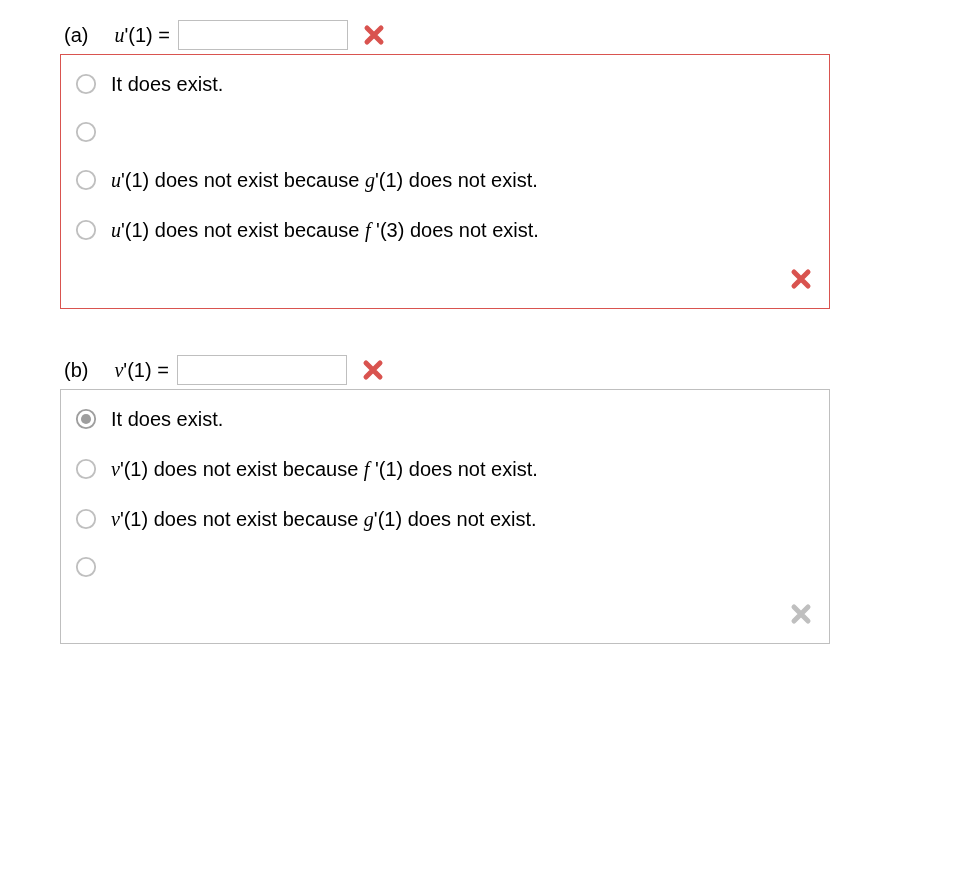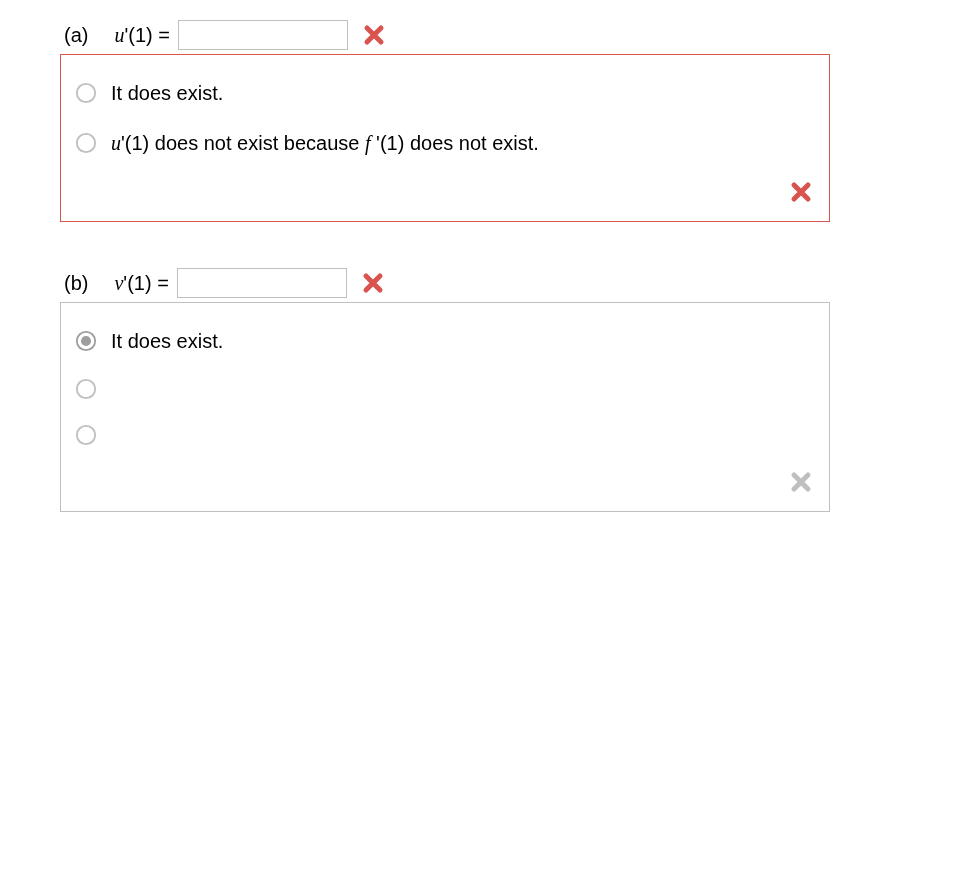--- a/index.html
+++ b/index.html
@@ -42,21 +42,21 @@
     display: inline-block;
     margin-left: 6px;
   }
   .x-icon svg {
     width: 100%;
     height: 100%;
     display: block;
   }
   .options-box {
     border: 1px solid #bfbfbf;
-    padding: 25px 14px 10px 14px;
+    padding: 16px 14px 10px 14px;
     width: 770px;
     position: relative;
     text-align: right;
   }
   .options-box.wrong {
     border-color: #d9534f;
   }
   .option-row {
     display: flex;
     align-items: center;
@@ -111,21 +111,36 @@
     </svg>
           </span>
           <span class="option-label">It does exist.</span>
         </div>
         <div class="option-row">
           <span class="radio">
             <svg viewBox="0 0 24 24">
       <circle cx="12" cy="12" r="10" fill="none" stroke="#bfbfbf" stroke-width="2"></circle>
     </svg>
           </span>
-          <span class="option-label"><span class="math">u</span>'(1) does not exist because <span class="math">f</span> '(1) does not exist.</span>
+        </div>
+        <div class="option-row">
+          <span class="radio">
+            <svg viewBox="0 0 24 24">
+      <circle cx="12" cy="12" r="10" fill="none" stroke="#bfbfbf" stroke-width="2"></circle>
+    </svg>
+          </span>
+          <span class="option-label"><span class="math">u</span>'(1) does not exist because <span class="math">g</span>'(1) does not exist.</span>
+        </div>
+        <div class="option-row">
+          <span class="radio">
+            <svg viewBox="0 0 24 24">
+      <circle cx="12" cy="12" r="10" fill="none" stroke="#bfbfbf" stroke-width="2"></circle>
+    </svg>
+          </span>
+          <span class="option-label"><span class="math">u</span>'(1) does not exist because <span class="math">f</span> '(3) does not exist.</span>
         </div>
         <div class="status-corner"><span class="x-icon"><svg viewBox="0 0 24 24">
     <path d="M5 5 L19 19 M19 5 L5 19" stroke="#d9534f" stroke-width="5" stroke-linecap="round" fill="none"></path>
   </svg></span></div>
       </div>
     </div>
     <div class="question-block">
       <div class="prompt-row">
         <span class="part-label">(b)</span>
         <span><span class="math">v</span>'(1) = </span>
@@ -145,20 +160,29 @@
     </svg>
           </span>
           <span class="option-label">It does exist.</span>
         </div>
         <div class="option-row">
           <span class="radio">
             <svg viewBox="0 0 24 24">
       <circle cx="12" cy="12" r="10" fill="none" stroke="#bfbfbf" stroke-width="2"></circle>
     </svg>
           </span>
+          <span class="option-label"><span class="math">v</span>'(1) does not exist because <span class="math">f</span> '(1) does not exist.</span>
+        </div>
+        <div class="option-row">
+          <span class="radio">
+            <svg viewBox="0 0 24 24">
+      <circle cx="12" cy="12" r="10" fill="none" stroke="#bfbfbf" stroke-width="2"></circle>
+    </svg>
+          </span>
+          <span class="option-label"><span class="math">v</span>'(1) does not exist because <span class="math">g</span>'(1) does not exist.</span>
         </div>
         <div class="option-row">
           <span class="radio">
             <svg viewBox="0 0 24 24">
       <circle cx="12" cy="12" r="10" fill="none" stroke="#bfbfbf" stroke-width="2"></circle>
     </svg>
           </span>
         </div>
         <div class="status-corner"><span class="x-icon"><svg viewBox="0 0 24 24">
     <path d="M5 5 L19 19 M19 5 L5 19" stroke="#bfbfbf" stroke-width="5" stroke-linecap="round" fill="none"></path>

